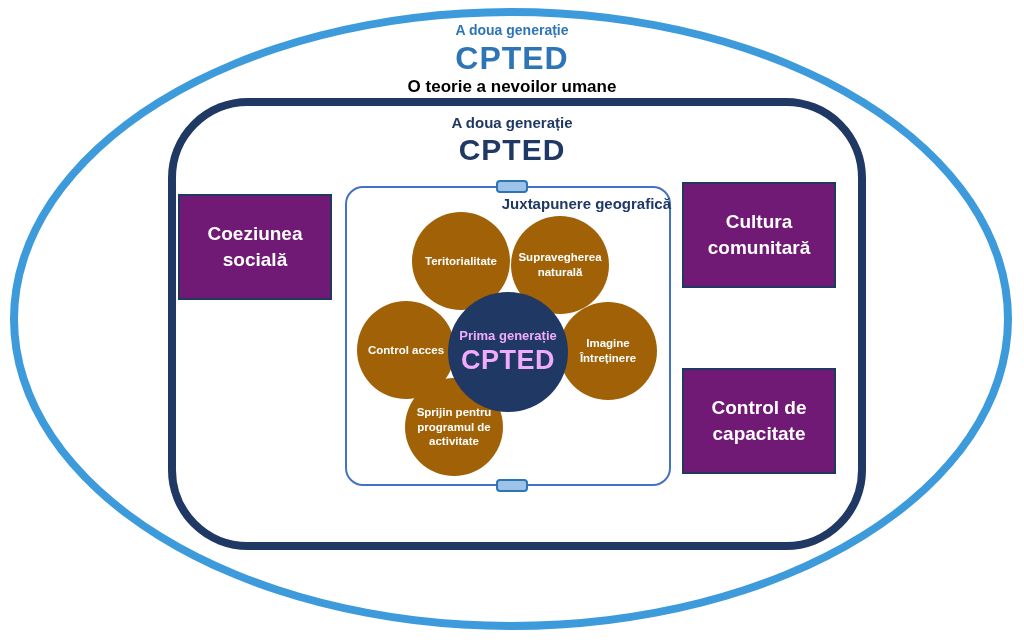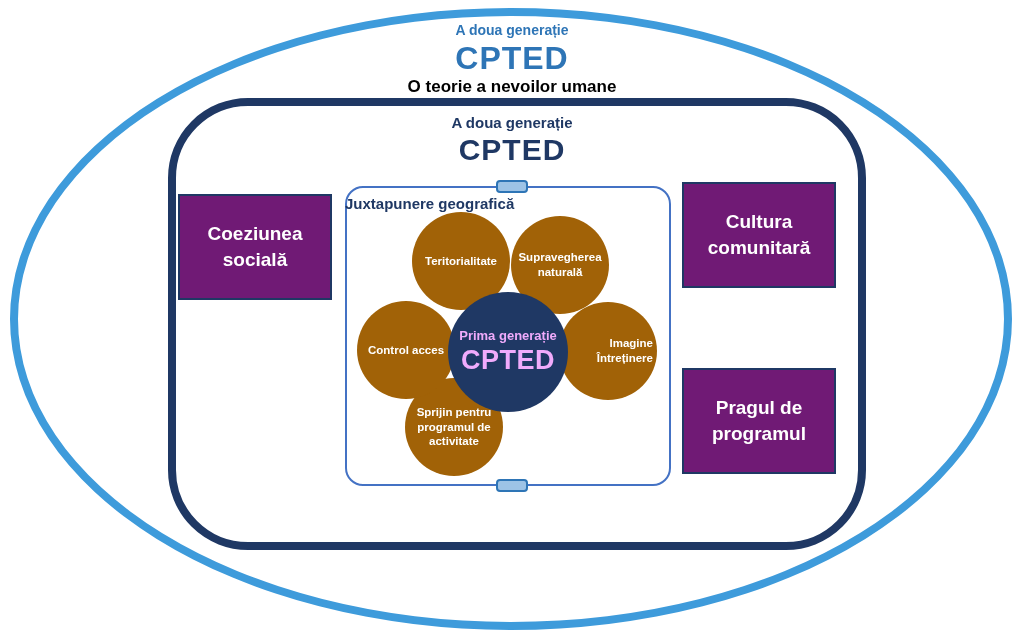--- a/index.html
+++ b/index.html
@@ -47,21 +47,21 @@
     left: 345px; top: 186px;
     width: 326px; height: 300px;
     background: #ffffff;
     border: 2px solid #4472c4;
     border-radius: 18px;
     box-sizing: border-box;
   }
   .center-box-title {
     left: 345px; top: 195px;
     width: 326px;
-    text-align: left;
+    text-align: right;
     font-size: 15px; font-weight: bold;
     color: #1f3864;
   }
 
   .connector {
     width: 32px; height: 13px;
     background: #9dc3e6;
     border: 2px solid #2e75b6;
     border-radius: 4px;
     box-sizing: border-box;
@@ -82,21 +82,21 @@
     text-align: center;
     font-weight: bold;
     font-size: 11.5px;
     line-height: 1.3;
     padding: 4px;
     box-sizing: border-box;
     z-index: 1;
   }
   .petal-1 { left: 412px; top: 212px; } 
   .petal-2 { left: 511px; top: 216px; } 
-  .petal-3 { left: 559px; top: 302px; text-align: right; } 
+  .petal-3 { left: 559px; top: 302px; } 
   .petal-4 { left: 509px; top: 384px; } 
   .petal-5 { left: 405px; top: 378px; } 
   .petal-6 { left: 357px; top: 301px; } 
 
   .flower-center {
     left: 448px; top: 292px;
     width: 120px; height: 120px;
     border-radius: 50%;
     background: #1f3864;
     color: #f0abfc;
@@ -156,15 +156,15 @@
   <div class="abs petal petal-5">Sprijin pentru programul de activitate</div>
   <div class="abs petal petal-6">Control acces</div>
 
   <div class="abs flower-center">
     <div class="fc-label">Prima generație</div>
     <div class="fc-title">CPTED</div>
   </div>
 
   <div class="abs side-box side-box-1">Coeziunea socială</div>
   <div class="abs side-box side-box-2">Cultura comunitară</div>
-  <div class="abs side-box side-box-4">Pragul de programul</div>
+  <div class="abs side-box side-box-4">Control de capacitate</div>
 
 </div>
 
 </body></html>

